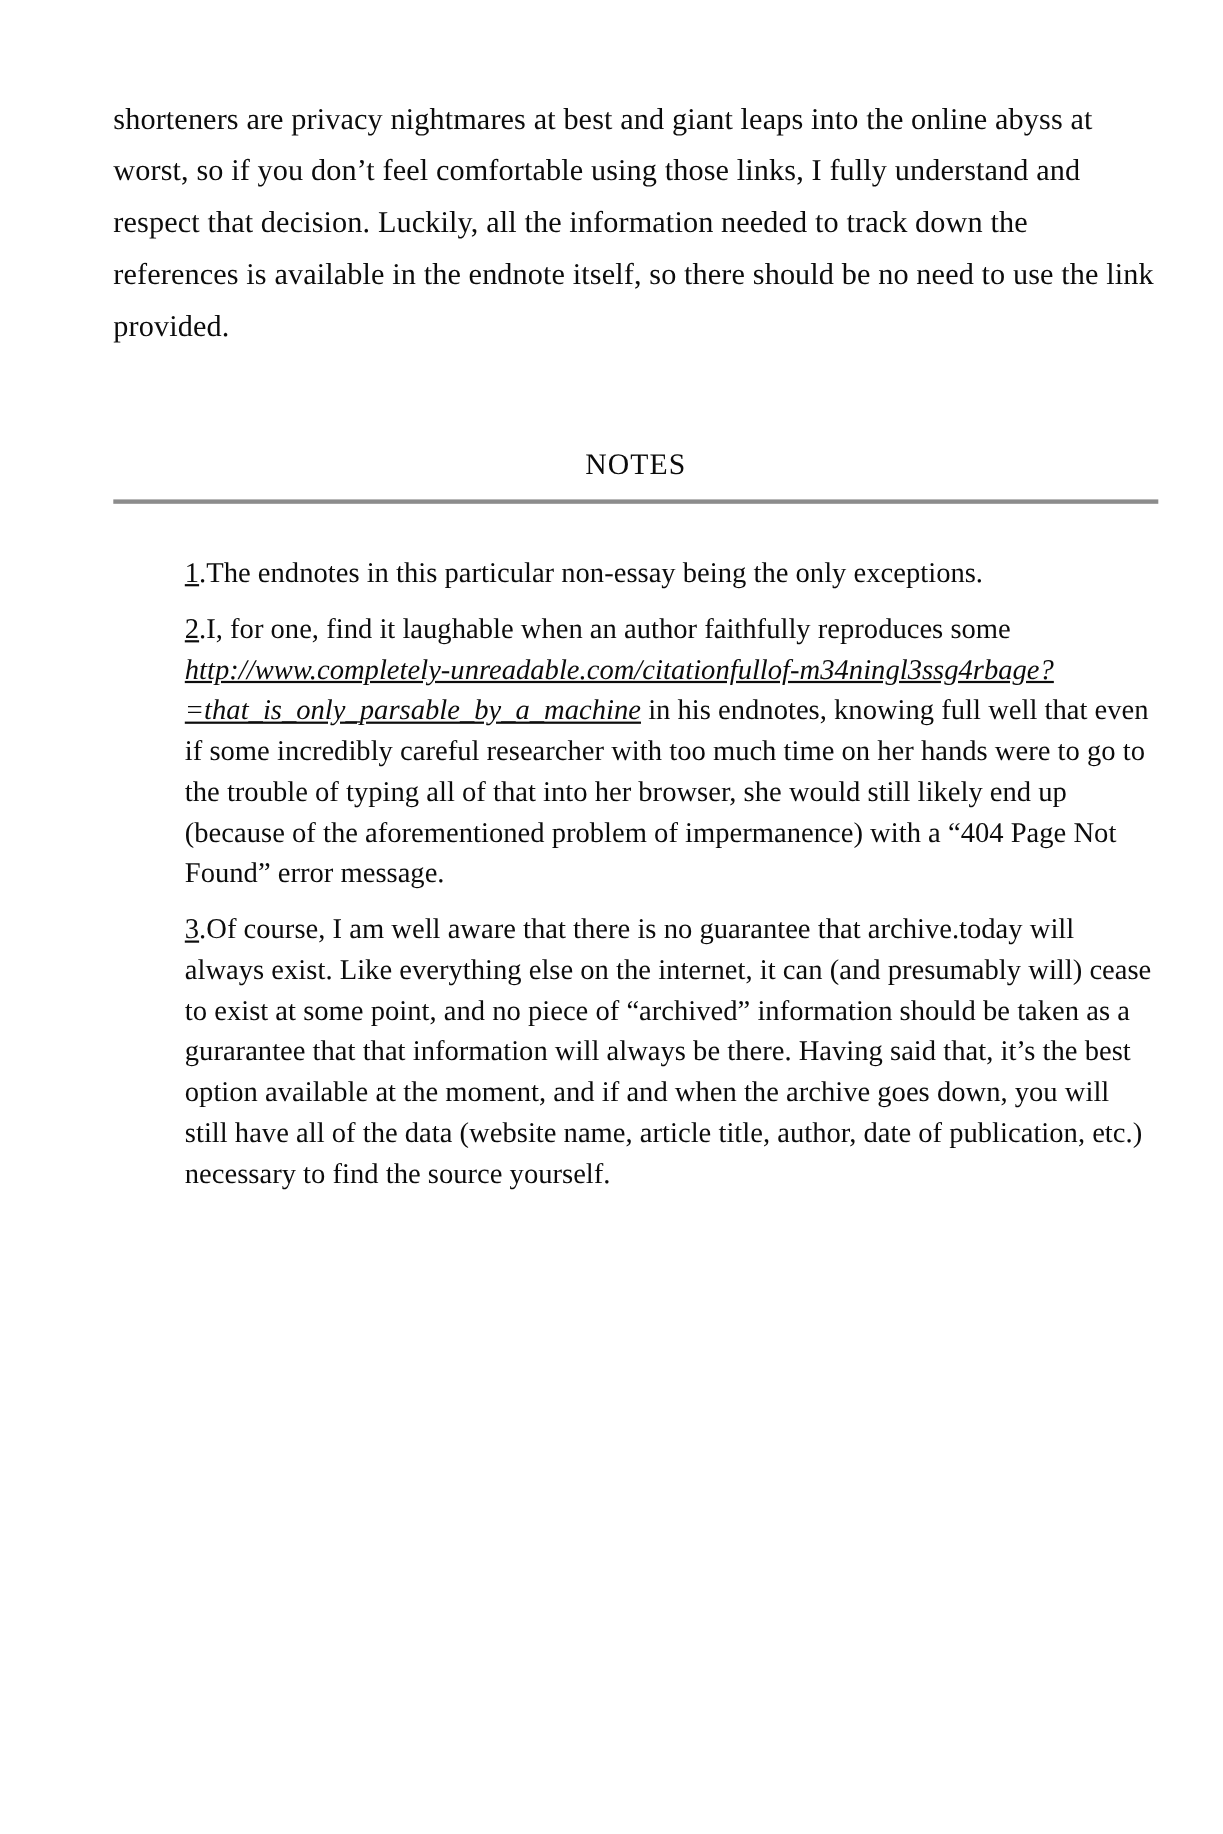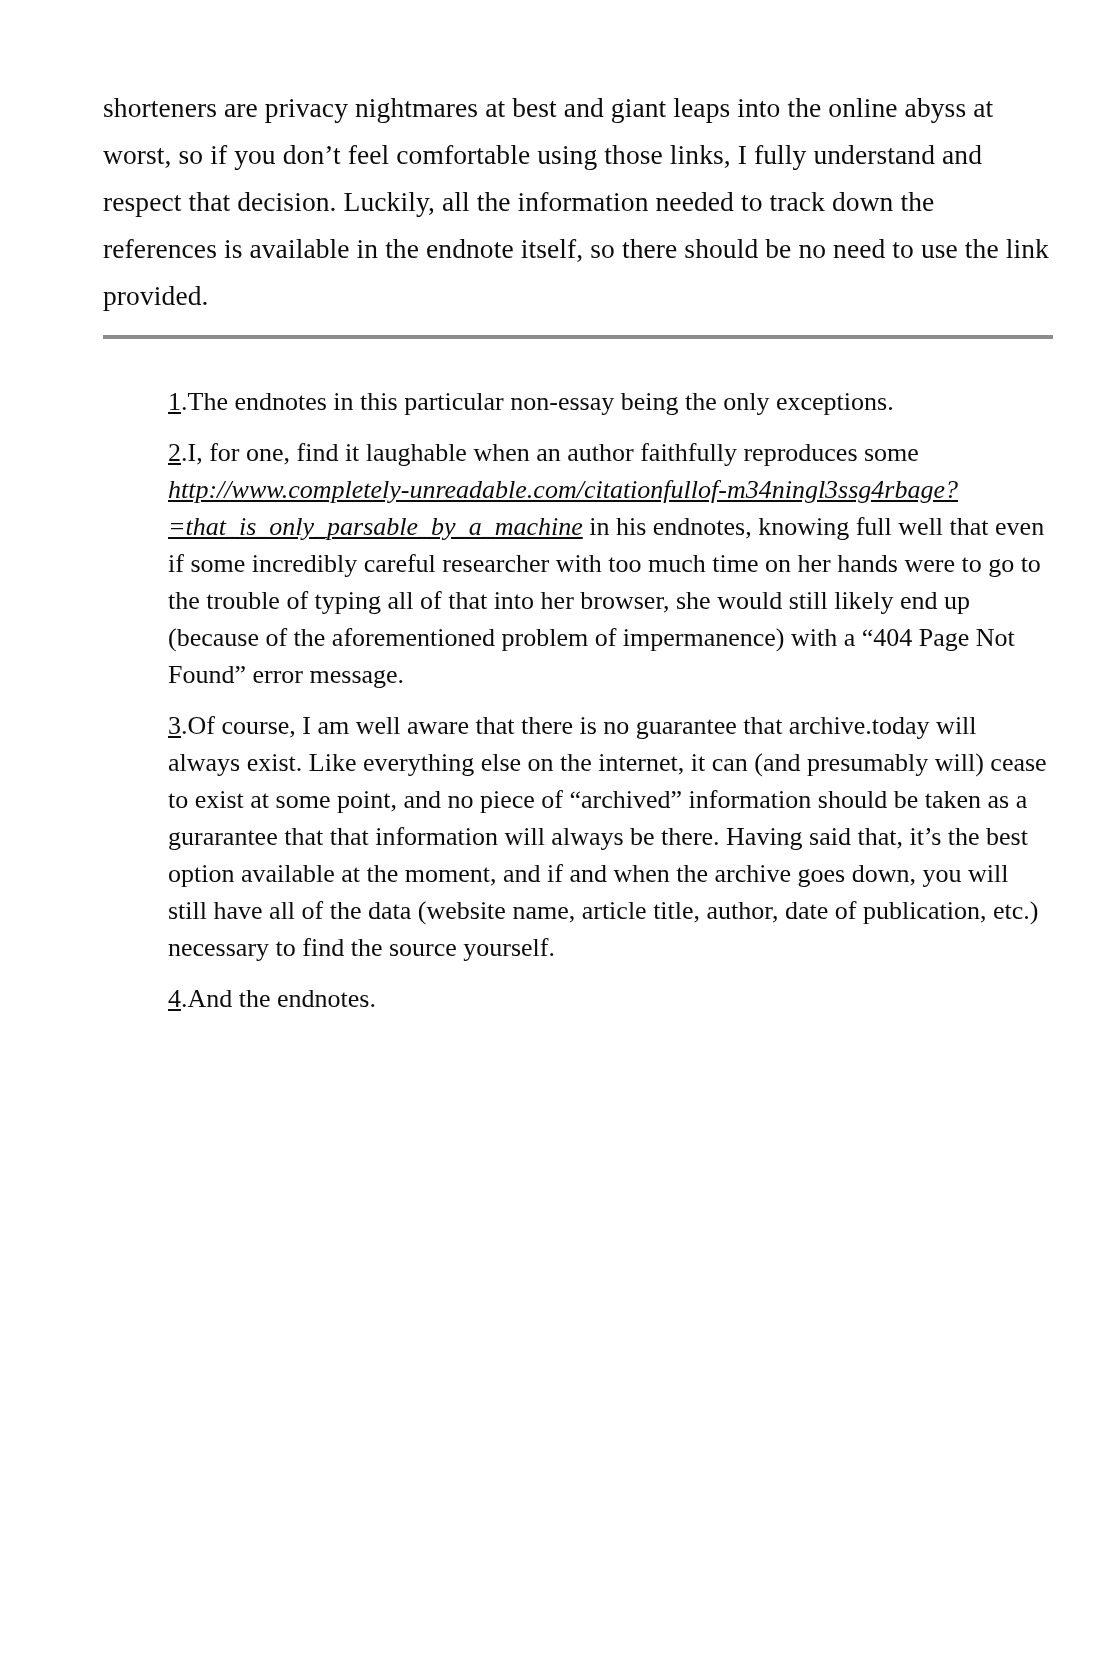--- a/index.html
+++ b/index.html
@@ -80,28 +80,28 @@
 </style>
 </head>
 <body>
 
 <div class="page">
 
   <section class="intro">
     <p>shorteners are privacy nightmares at best and giant leaps into the online abyss at worst, so if you don’t feel comfortable using those links, I fully understand and respect that decision. Luckily, all the information needed to track down the references is available in the endnote itself, so there should be no need to use the link provided.</p>
   </section>
 
+  <h2 class="notes-heading">NOTES</h2>
 
   <hr class="divider">
 
   <section class="notes">
 
     <p class="note"><a href="#" class="note-num">1</a><span>.</span><span>The endnotes in this particular non-essay being the only exceptions.</span></p>
 
     <p class="note"><a href="#" class="note-num">2</a><span>.</span><span>I, for one, find it laughable when an author faithfully reproduces some </span><a href="#" class="url">http://www.completely-unreadable.com/citationfullof-m34ningl3ssg4rbage?=that_is_only_parsable_by_a_machine</a><span> in his endnotes, knowing full well that even if some incredibly careful researcher with too much time on her hands were to go to the trouble of typing all of that into her browser, she would still likely end up (because of the aforementioned problem of impermanence) with a “404 Page Not Found” error message.</span></p>
 
     <p class="note"><a href="#" class="note-num">3</a><span>.</span><span>Of course, I am well aware that there is no guarantee that archive.today will always exist. Like everything else on the internet, it can (and presumably will) cease to exist at some point, and no piece of “archived” information should be taken as a gurarantee that that information will always be there. Having said that, it’s the best option available at the moment, and if and when the archive goes down, you will still have all of the data (website name, article title, author, date of publication, etc.) necessary to find the source yourself.</span></p>
 
-    <p class="note"><a href="#" class="note-num">4</a><span>.</span><span>And the endnotes.</span></p>
 
   </section>
 
 </div>
 
 </body></html>

